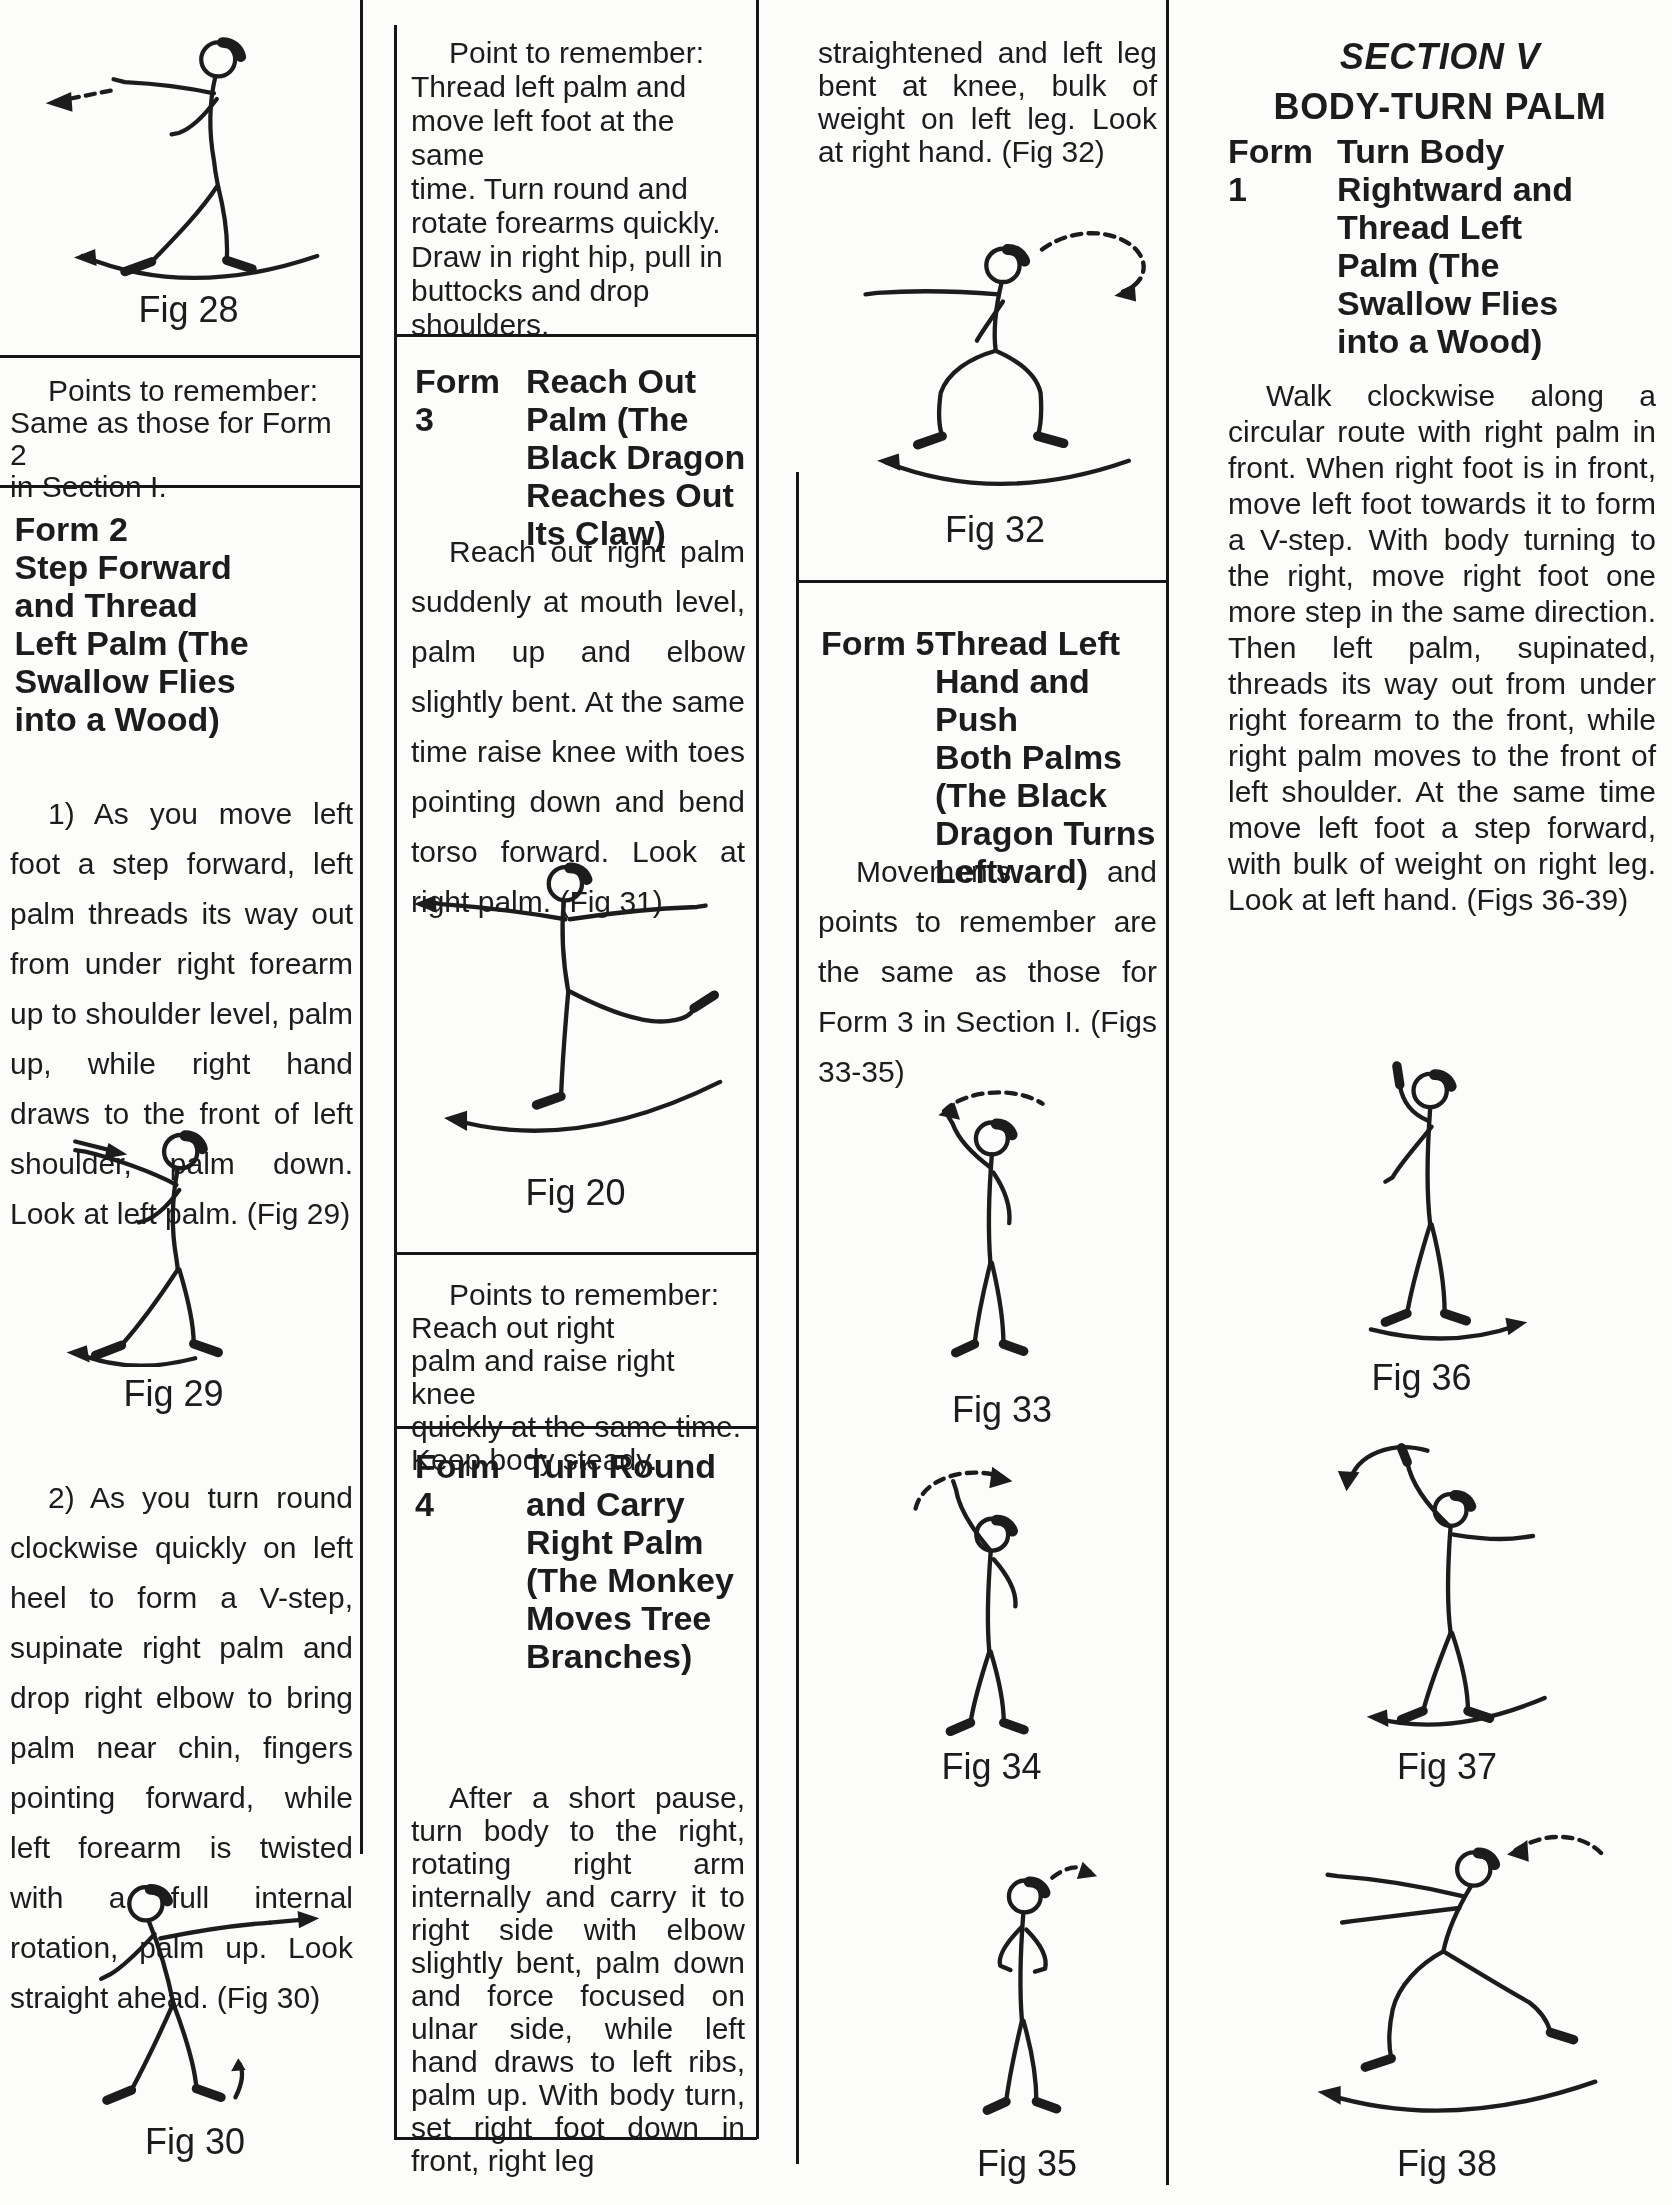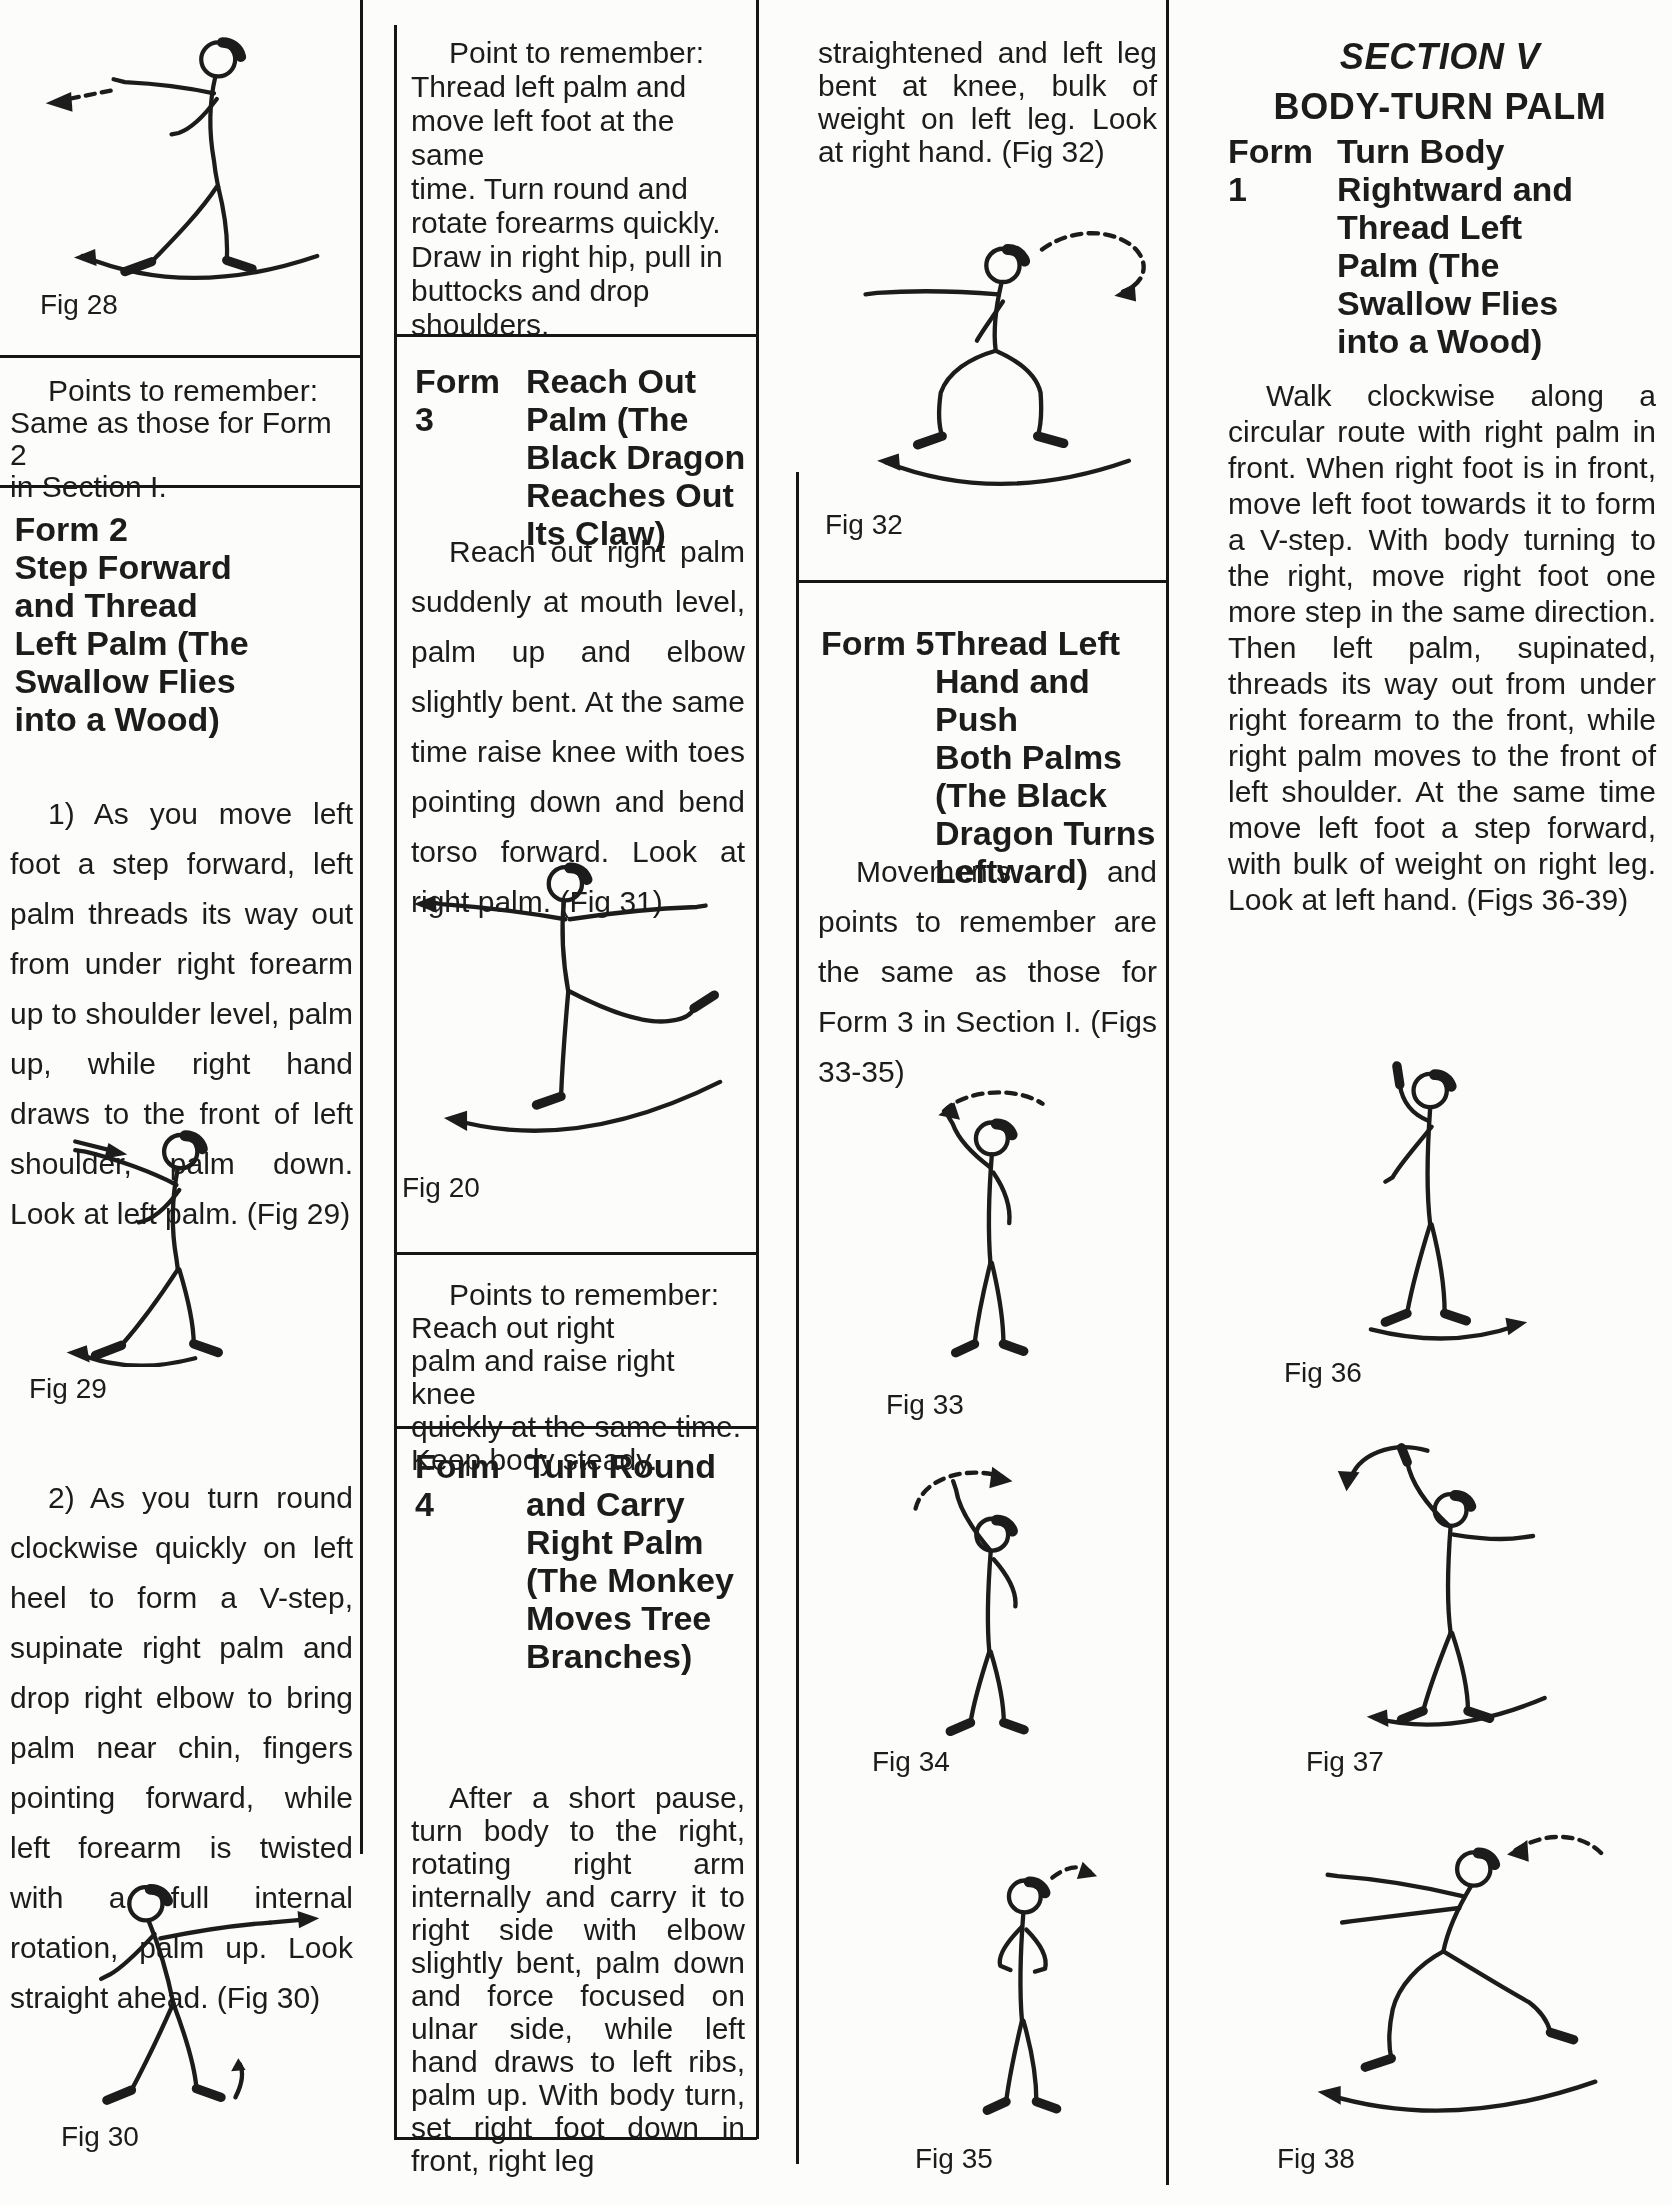--- a/index.html
+++ b/index.html
@@ -1,21 +1,21 @@
 <!DOCTYPE html>
 <html style="font-size:11.6px"><head>
 <meta charset="utf-8">
 <style>
   html,body{margin:0;padding:0;background:#e8e8e4;}
   .page{position:relative;width:1673px;height:2205px;background:#fcfcfa;color:#1c1c1c;
         font-family:"Liberation Sans","DejaVu Sans",sans-serif;overflow:hidden;}
   .para{position:absolute;font-size:30px;line-height:50px;text-align:justify;text-indent:38px;}
   .pre{white-space:pre-line;text-align:left;}
   .noindent{text-indent:0;}
-  .caption{position:absolute;font-size:28px;}
+  .caption{position:absolute;font-size:36px;text-align:center;}
   .heading{position:absolute;display:flex;font-weight:700;font-size:34px;line-height:38px;}
   .heading .hlabel{flex:0 0 auto;}
   .heading .htitle{white-space:pre-line;}
   .sect{position:absolute;font-weight:700;font-size:36px;text-align:center;letter-spacing:0.7px;}
   .hr{position:absolute;height:2.9px;background:#161616;}
   .vr{position:absolute;width:2.9px;background:#161616;}
   .fig{position:absolute;}
   .fig svg{width:100%;height:100%;display:block;}
   .stroke{stroke:#1c1c1c;stroke-width:6;fill:none;stroke-linecap:round;stroke-linejoin:round;}
   .foot{stroke:#1c1c1c;stroke-width:13;fill:none;stroke-linecap:round;}

